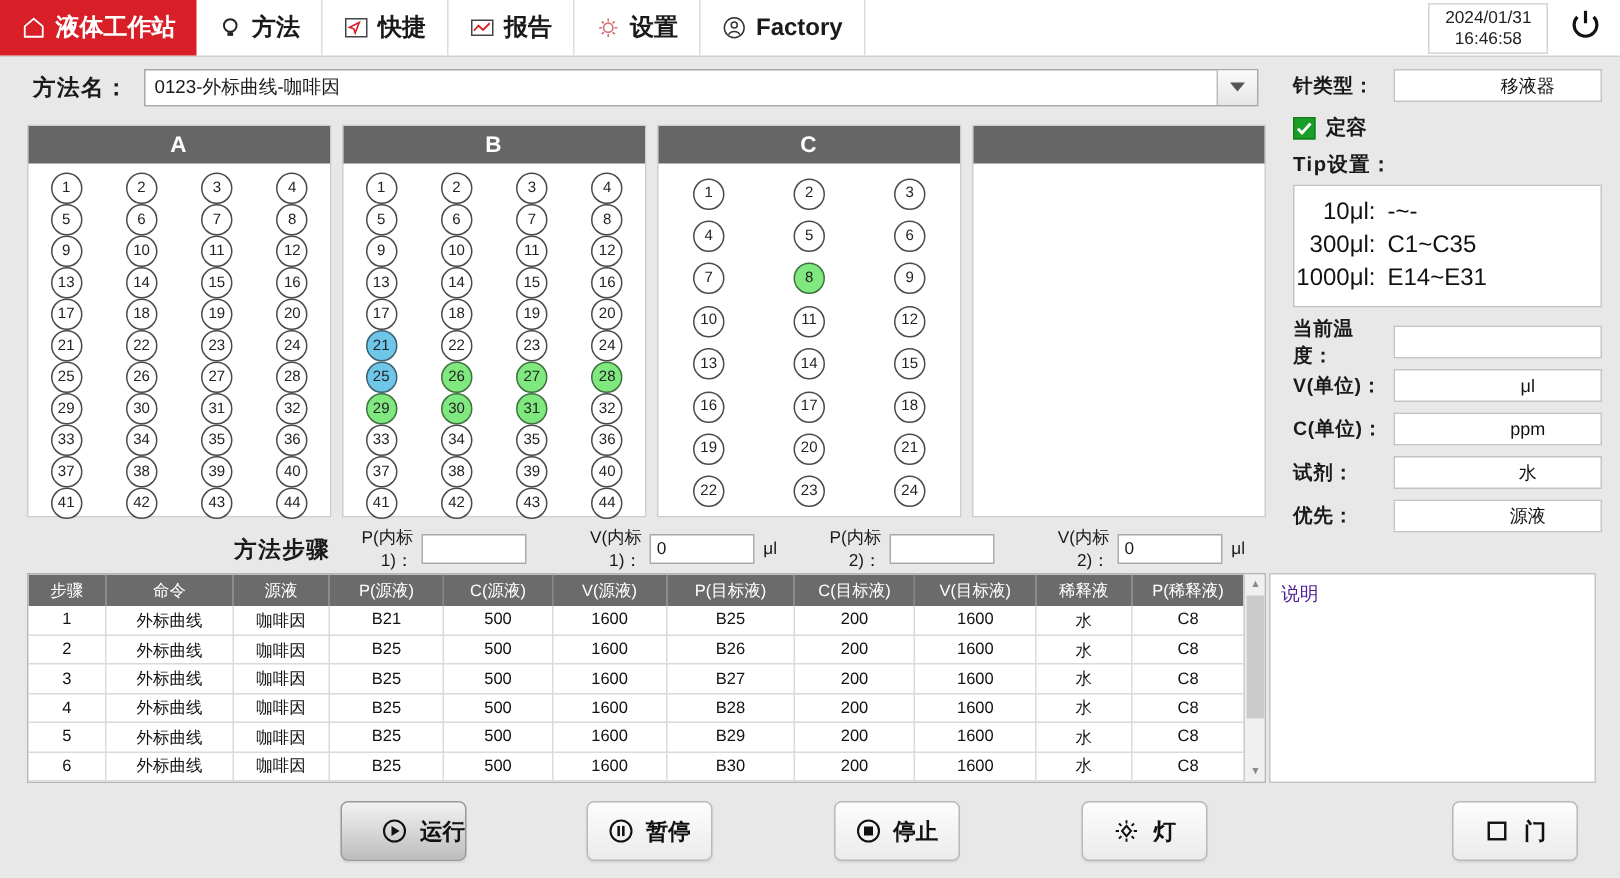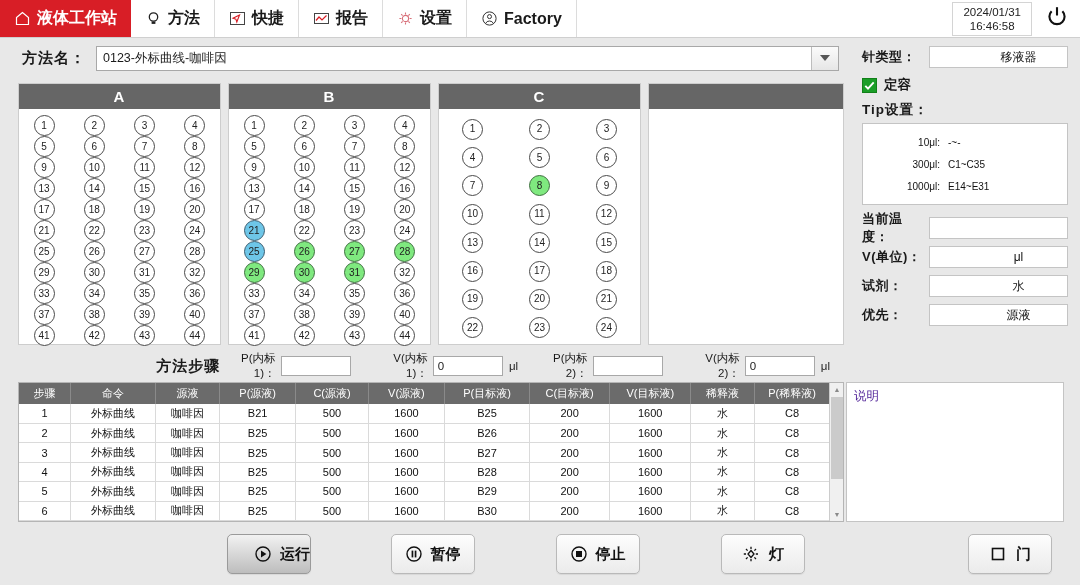--- a/index.html
+++ b/index.html
@@ -117,21 +117,21 @@
   .sval {
     flex: 1; height: 22px; background: #fff; border: 1px solid #c4c4c4;
     font-size: 12px; display: flex; align-items: center; justify-content: center; color: #111; padding-left: 40px;
   }
   #dingrow { display: flex; align-items: center; gap: 7px; height: 24px; margin: 2px 0 4px 0; }
   #dingbox { width: 15px; height: 15px; background: #1a9e27; border: 1px solid #128019; display: flex; align-items: center; justify-content: center; }
   #dingbox svg { display: block; }
   #dinglab { font-size: 13.5px; font-weight: bold; }
   #tiptitle { font-size: 13.5px; font-weight: bold; margin: 2px 0 4px 0; letter-spacing: 1px; }
   #tipbox { background: #fff; border: 1px solid #c4c4c4; padding: 7px 0 7px 0; }
-  .tiprow { display: flex; font-size: 10px; height: 22px; align-items: center; color: #111; padding-left: 23px; }
+  .tiprow { display: flex; font-size: 16px; height: 22px; align-items: center; color: #111; }
   .tipk { width: 62px; text-align: right; padding-right: 8px; }
   .tipv { }
 
   
   #descwrap { position: absolute; left: 846px; top: 382px; width: 218px; height: 140px; background: #fff; border: 1px solid #c4c4c4; }
   #descph { color: #4c1d95; font-size: 12.5px; padding: 5px 7px; }
 
   
   #bottom { position: absolute; left: 0; top: 528px; width: 1080px; height: 57px; }
   .btn {
@@ -591,20 +591,24 @@
   <div id="sidefields">
       <div class="srow">
         <span class="slab">当前温度：</span>
         <span class="sval"></span>
       </div>
       <div class="srow">
         <span class="slab">V(单位)：</span>
         <span class="sval">μl</span>
       </div>
       <div class="srow">
+        <span class="slab">C(单位)：</span>
+        <span class="sval">ppm</span>
+      </div>
+      <div class="srow">
         <span class="slab">试剂：</span>
         <span class="sval">水</span>
       </div>
       <div class="srow">
         <span class="slab">优先：</span>
         <span class="sval">源液</span>
       </div>
     </div>
 </div>
 

